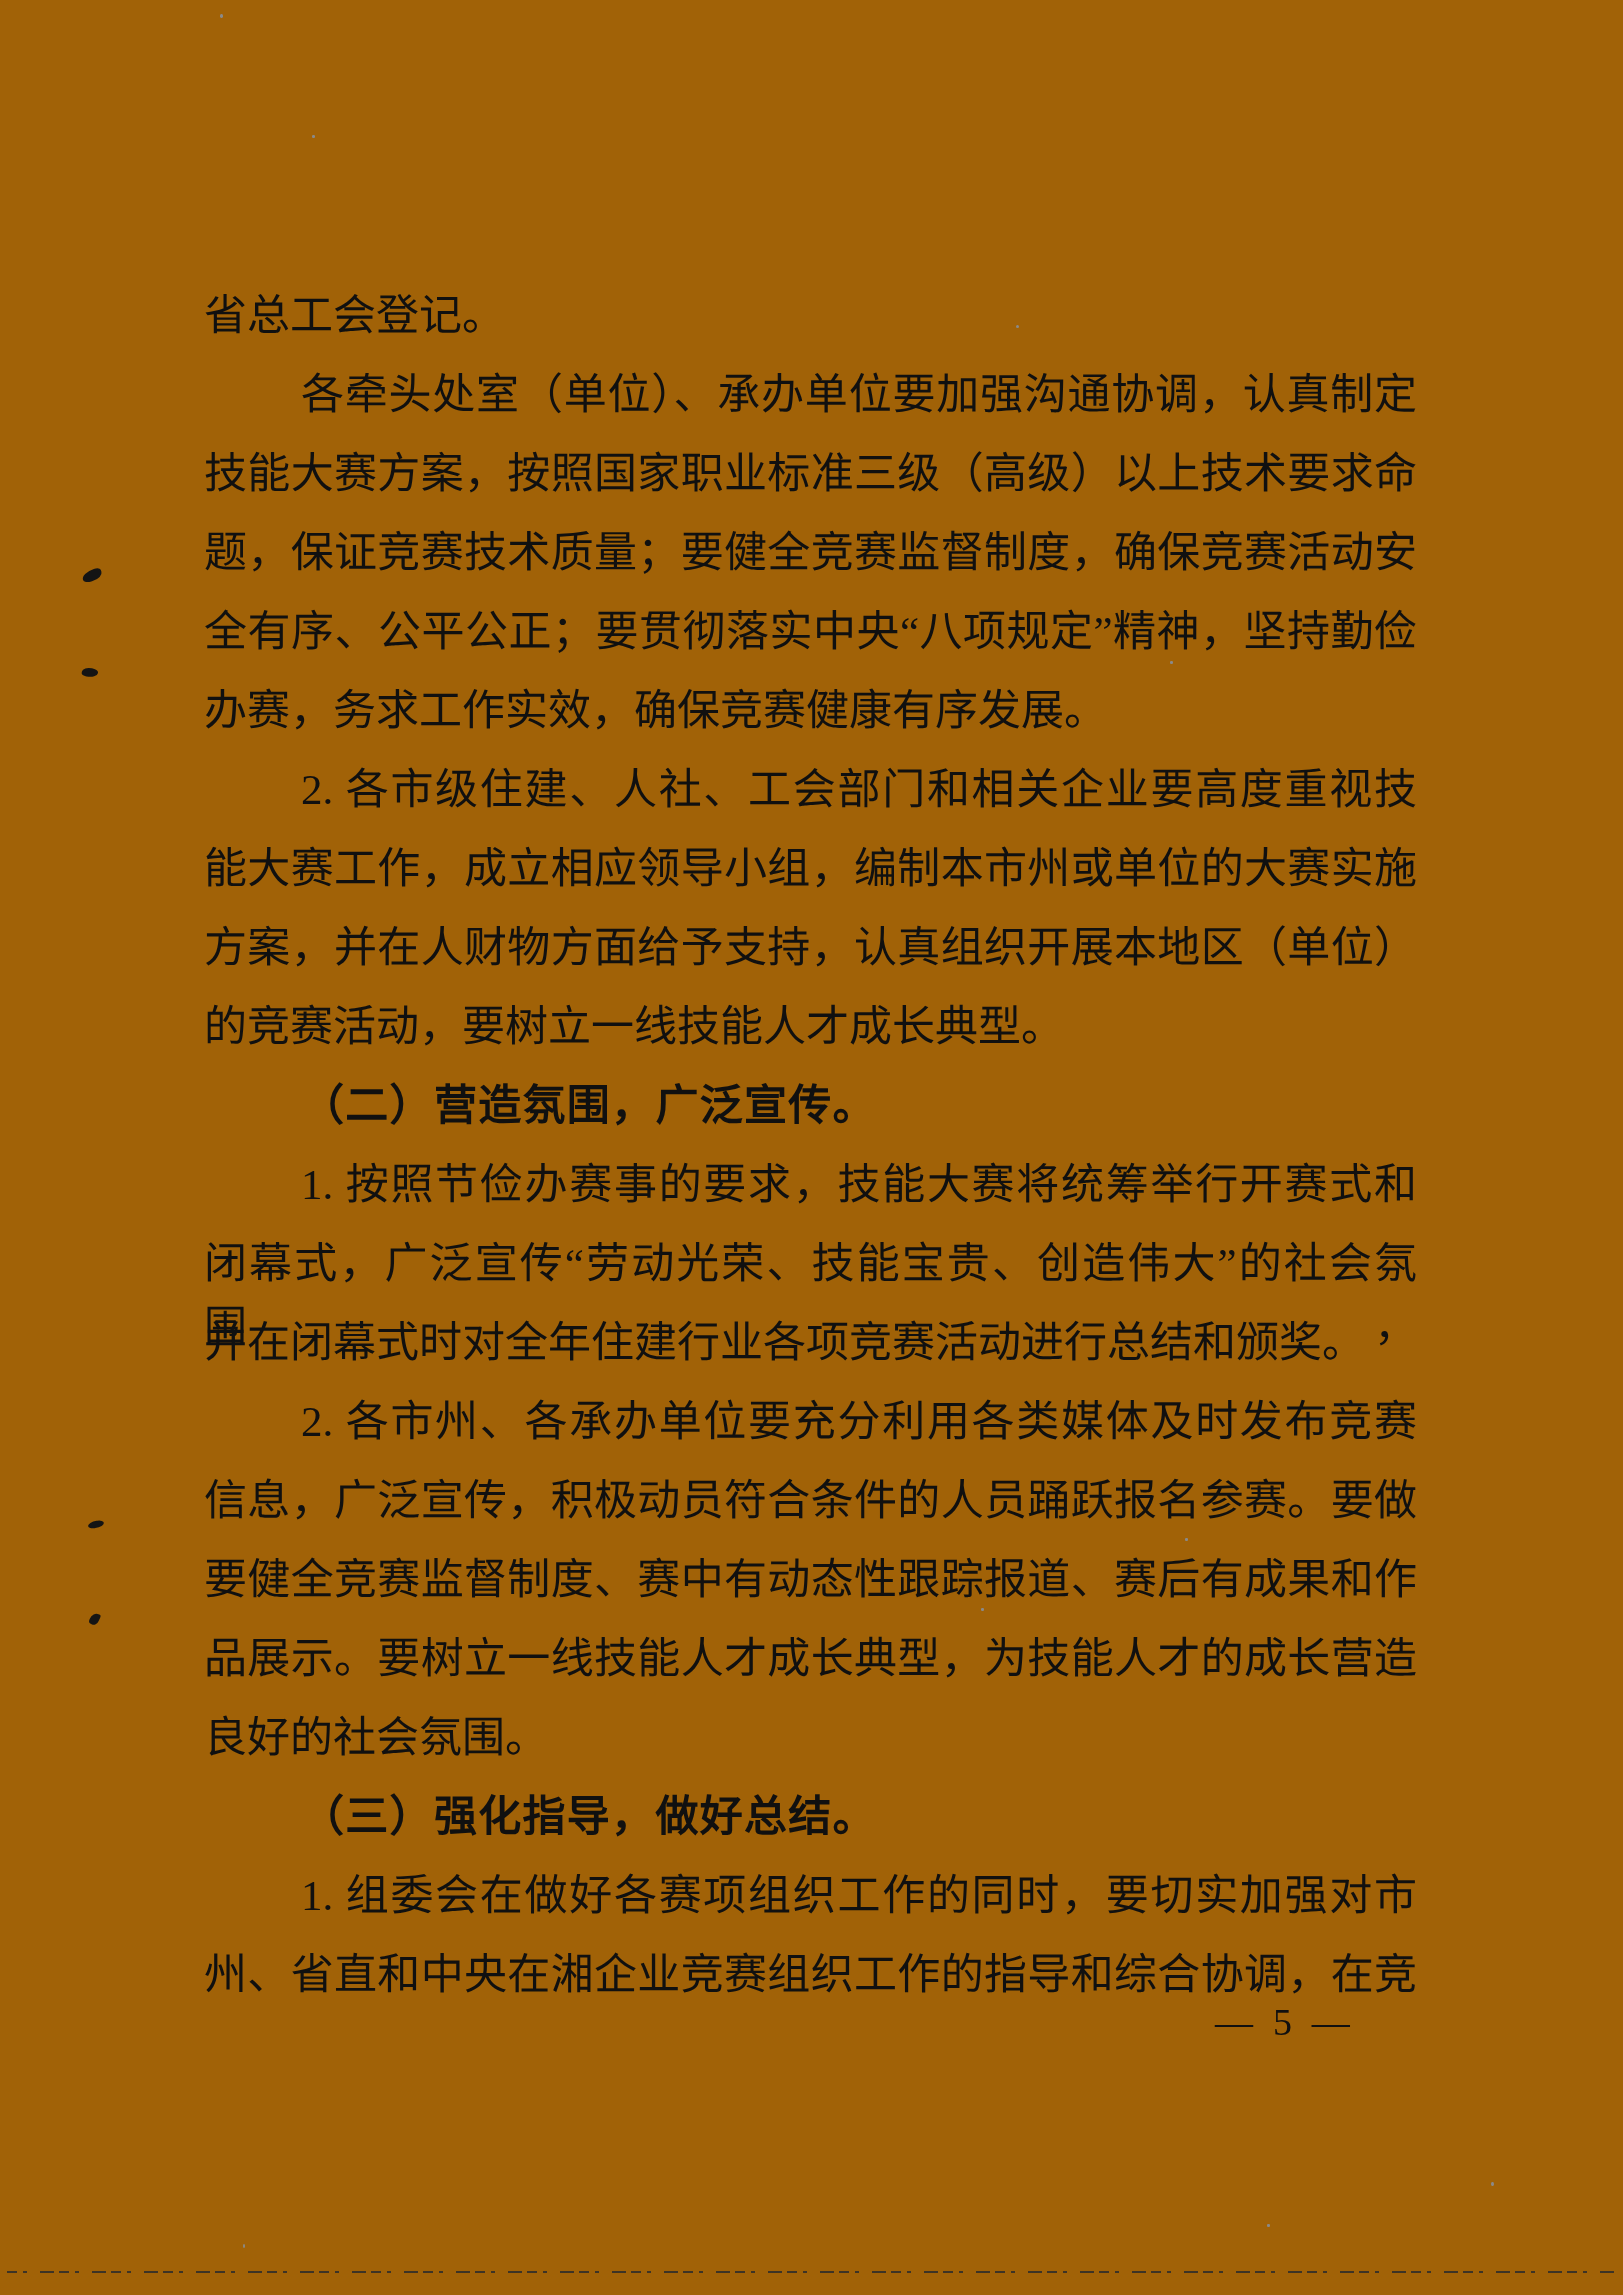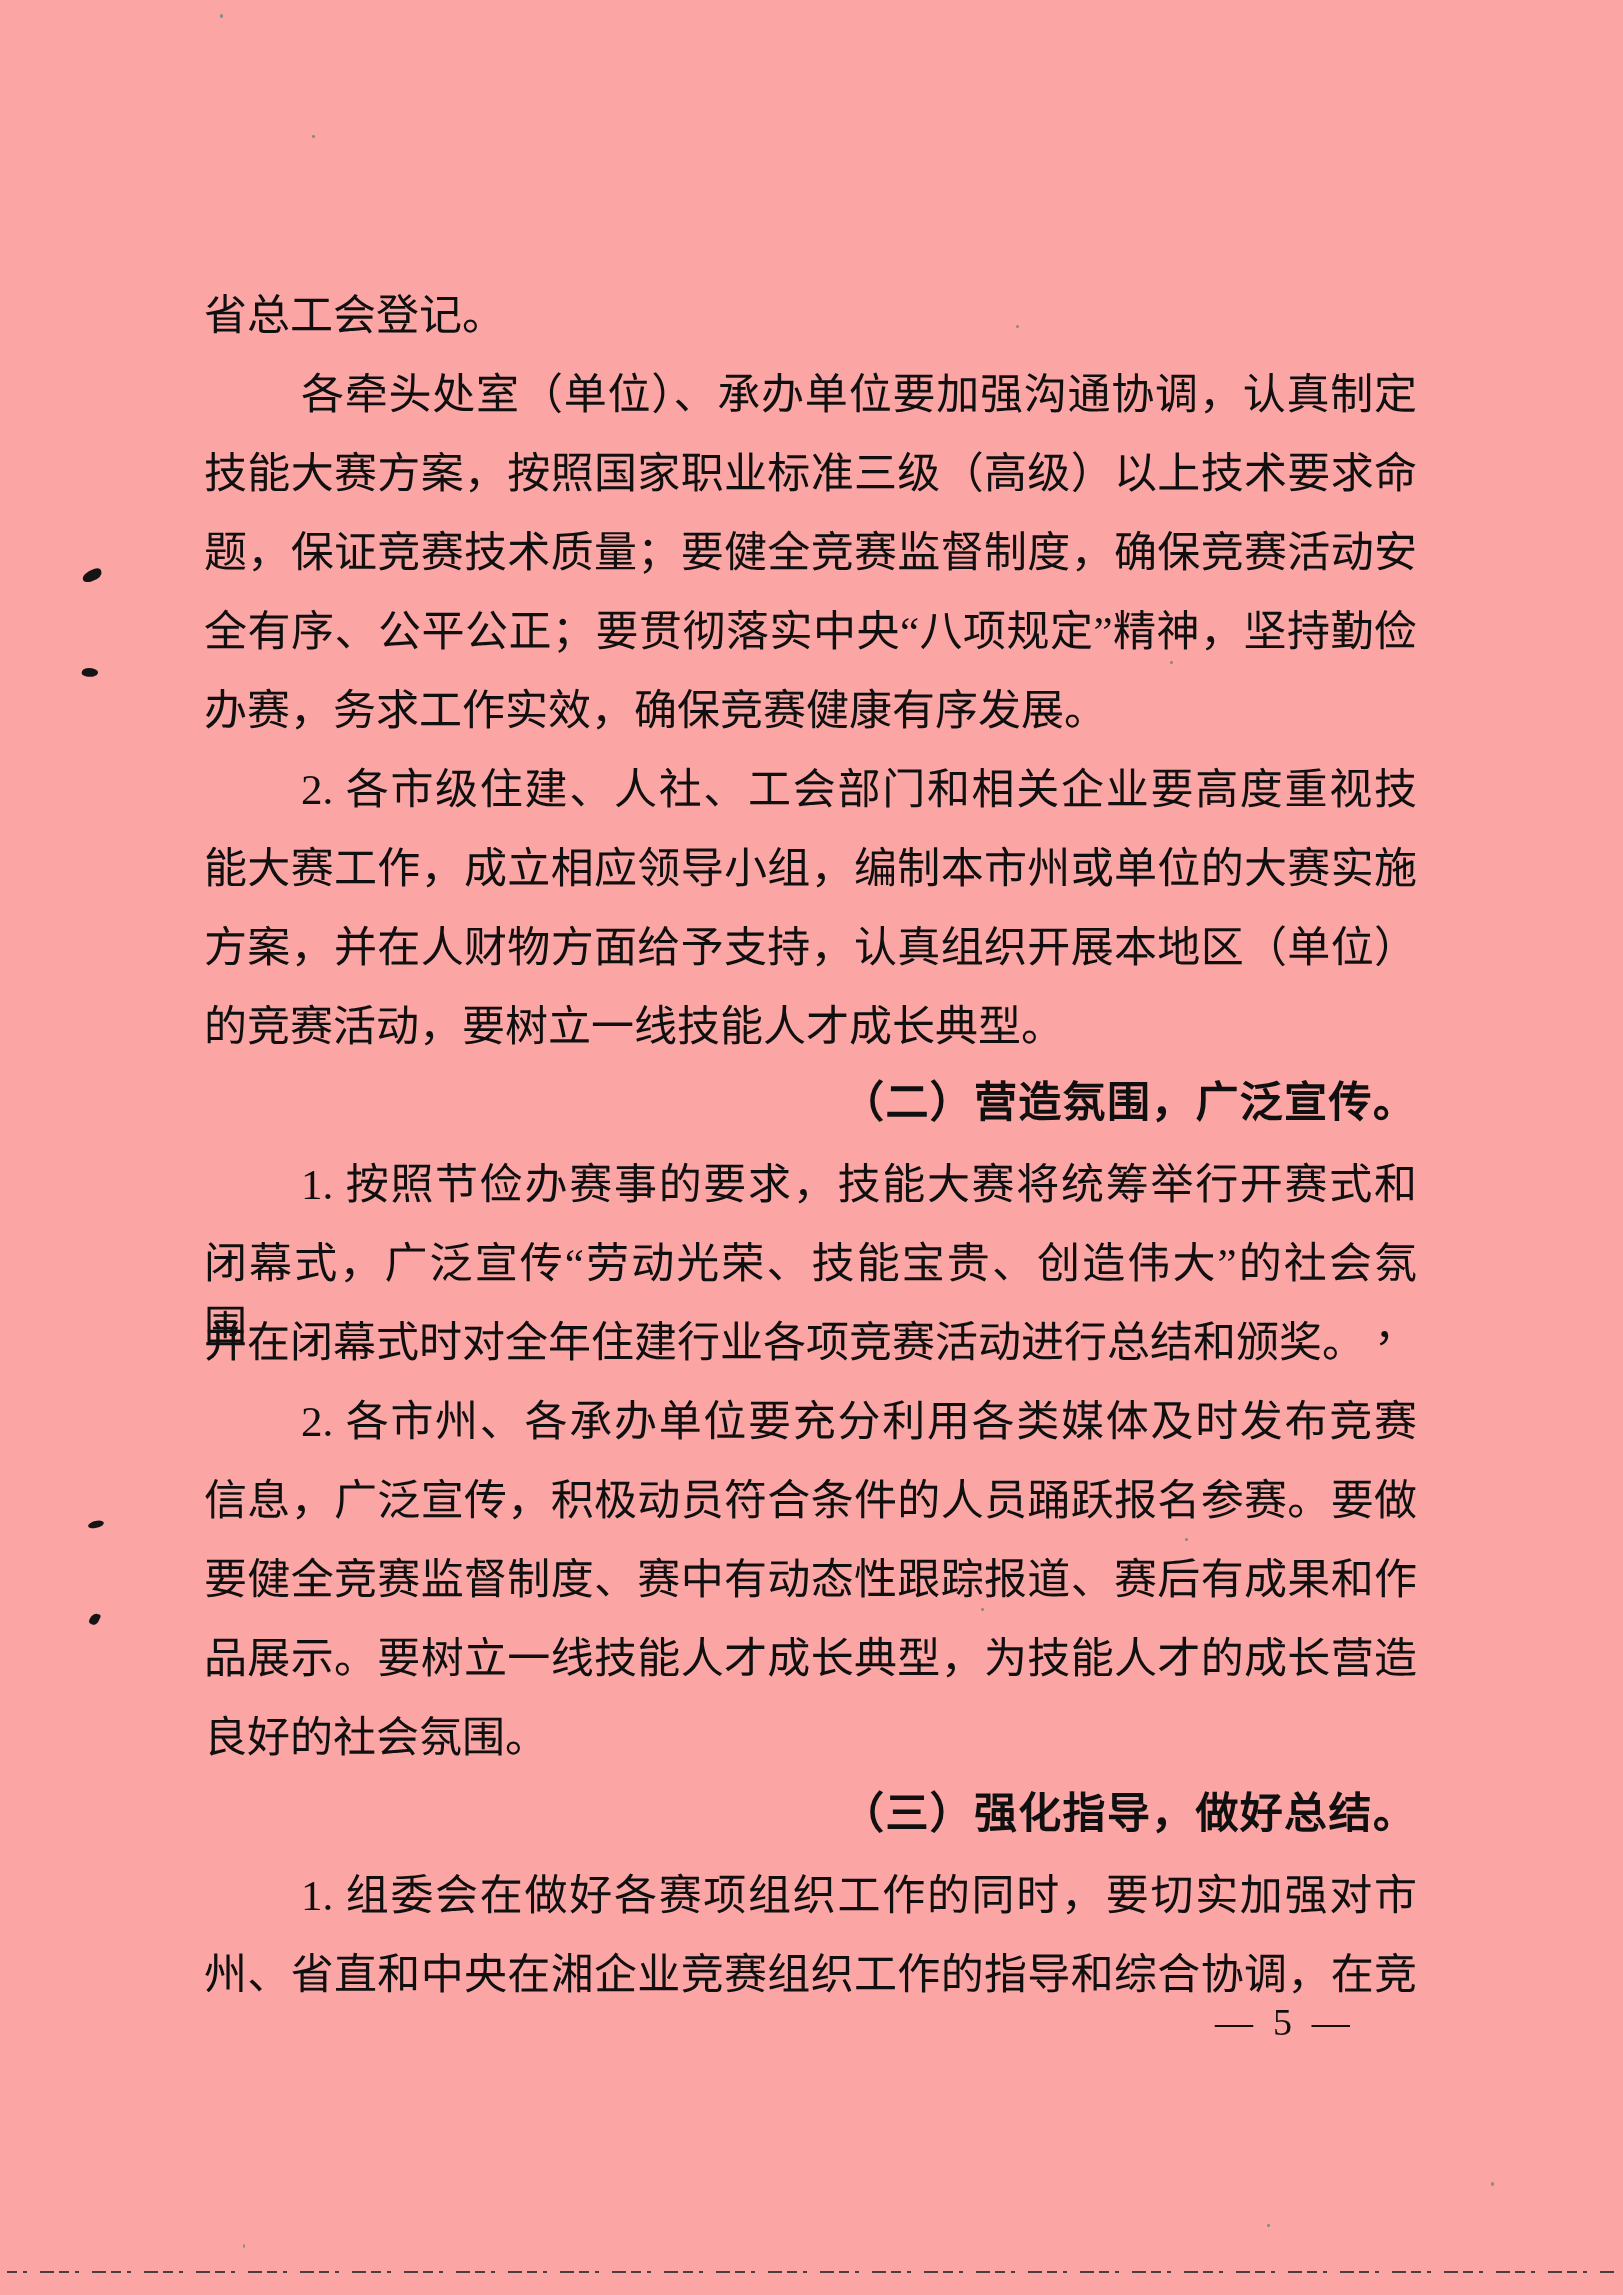--- a/index.html
+++ b/index.html
@@ -4,21 +4,21 @@
 <style>
   html, body {
     margin: 0;
     padding: 0;
     background: #ffffff;
   }
   .page {
     position: relative;
     width: 1623px;
     height: 2295px;
-    background: #fca5a5;
+    background: #a16207;
     overflow: hidden;
     color: #101010;
     font-family: "Liberation Serif", "DejaVu Serif", serif;
   }
   .lines-host {
     position: absolute;
     left: 204px;
     top: 284px;
     width: 1213px;
   }
@@ -33,23 +33,22 @@
   .line.fill {
     white-space: normal;
     text-align: justify;
     text-align-last: justify;
   }
   .line.indent {
     padding-left: 97px;
   }
   .line.bold {
     font-weight: 700;
-    font-family: Liberation Mono, monospace;
+    font-family: Liberation Serif, serif;
     letter-spacing: 1.3px;
-    text-align: right;
   }
   .page-number {
     position: absolute;
     left: 1215px;
     top: 2000px;
     font-size: 38px;
     letter-spacing: 5.2px;
     color: #101010;
     font-family: "Liberation Serif", "DejaVu Serif", serif;
   }

